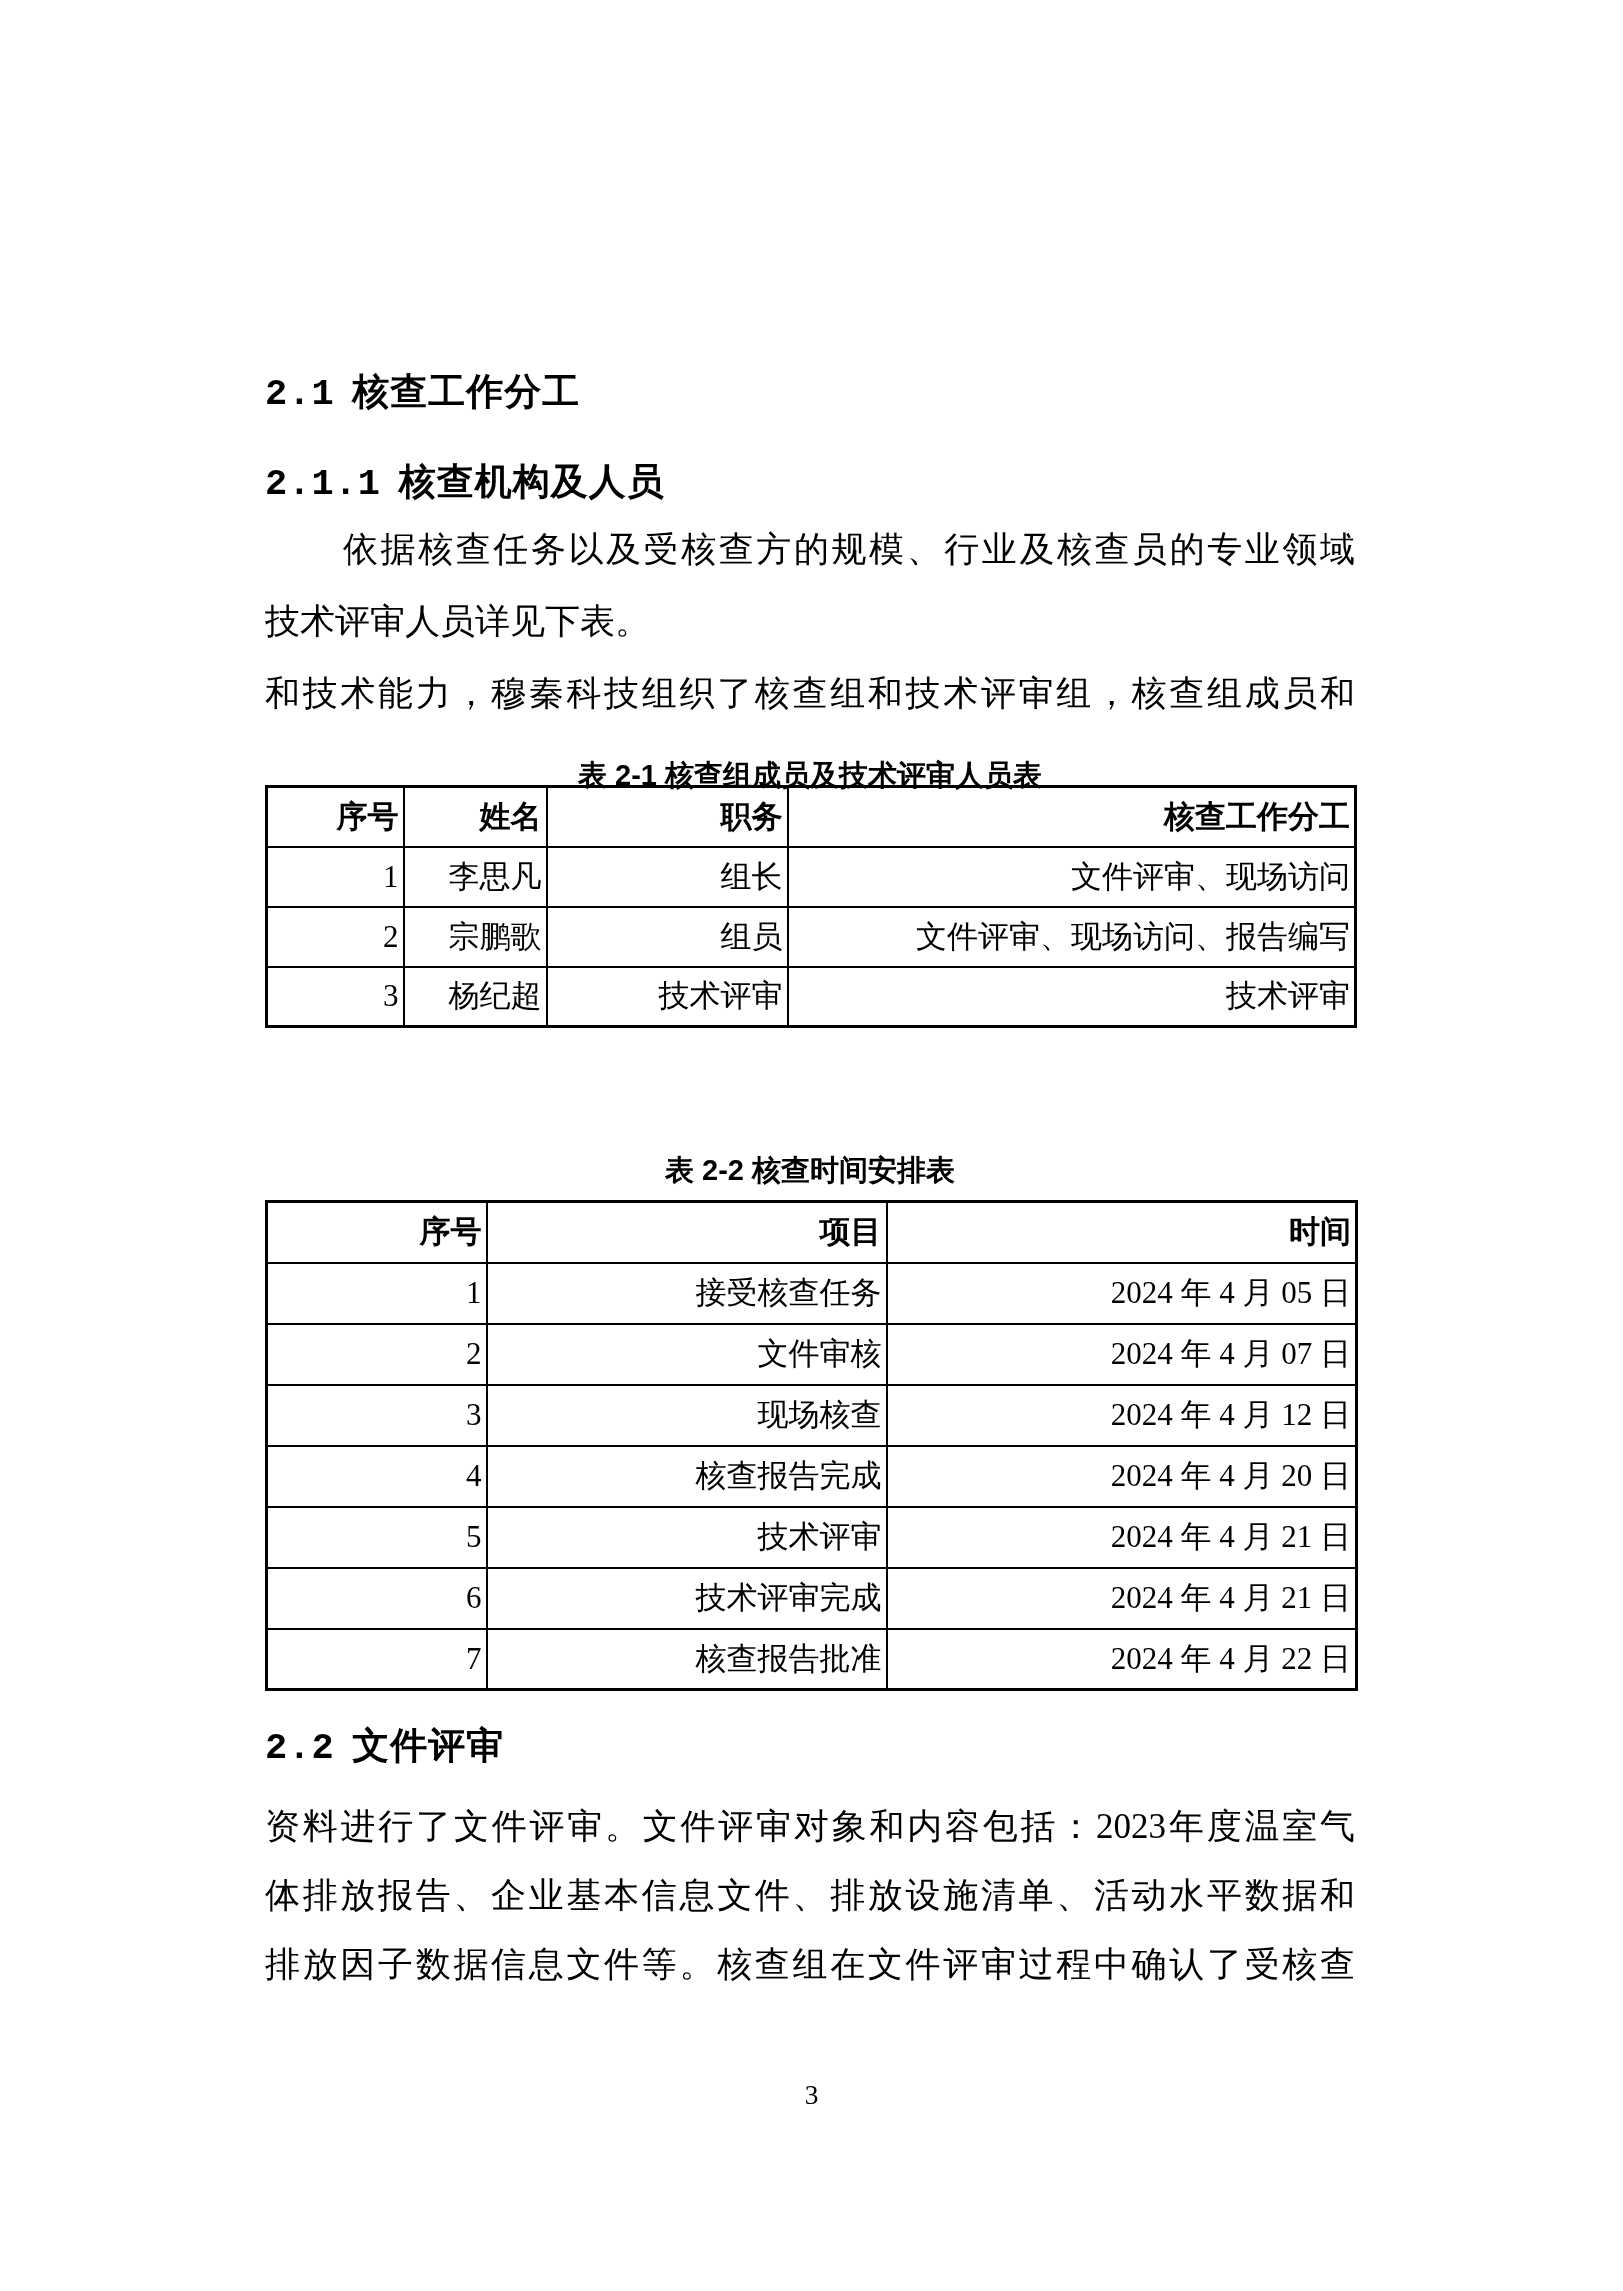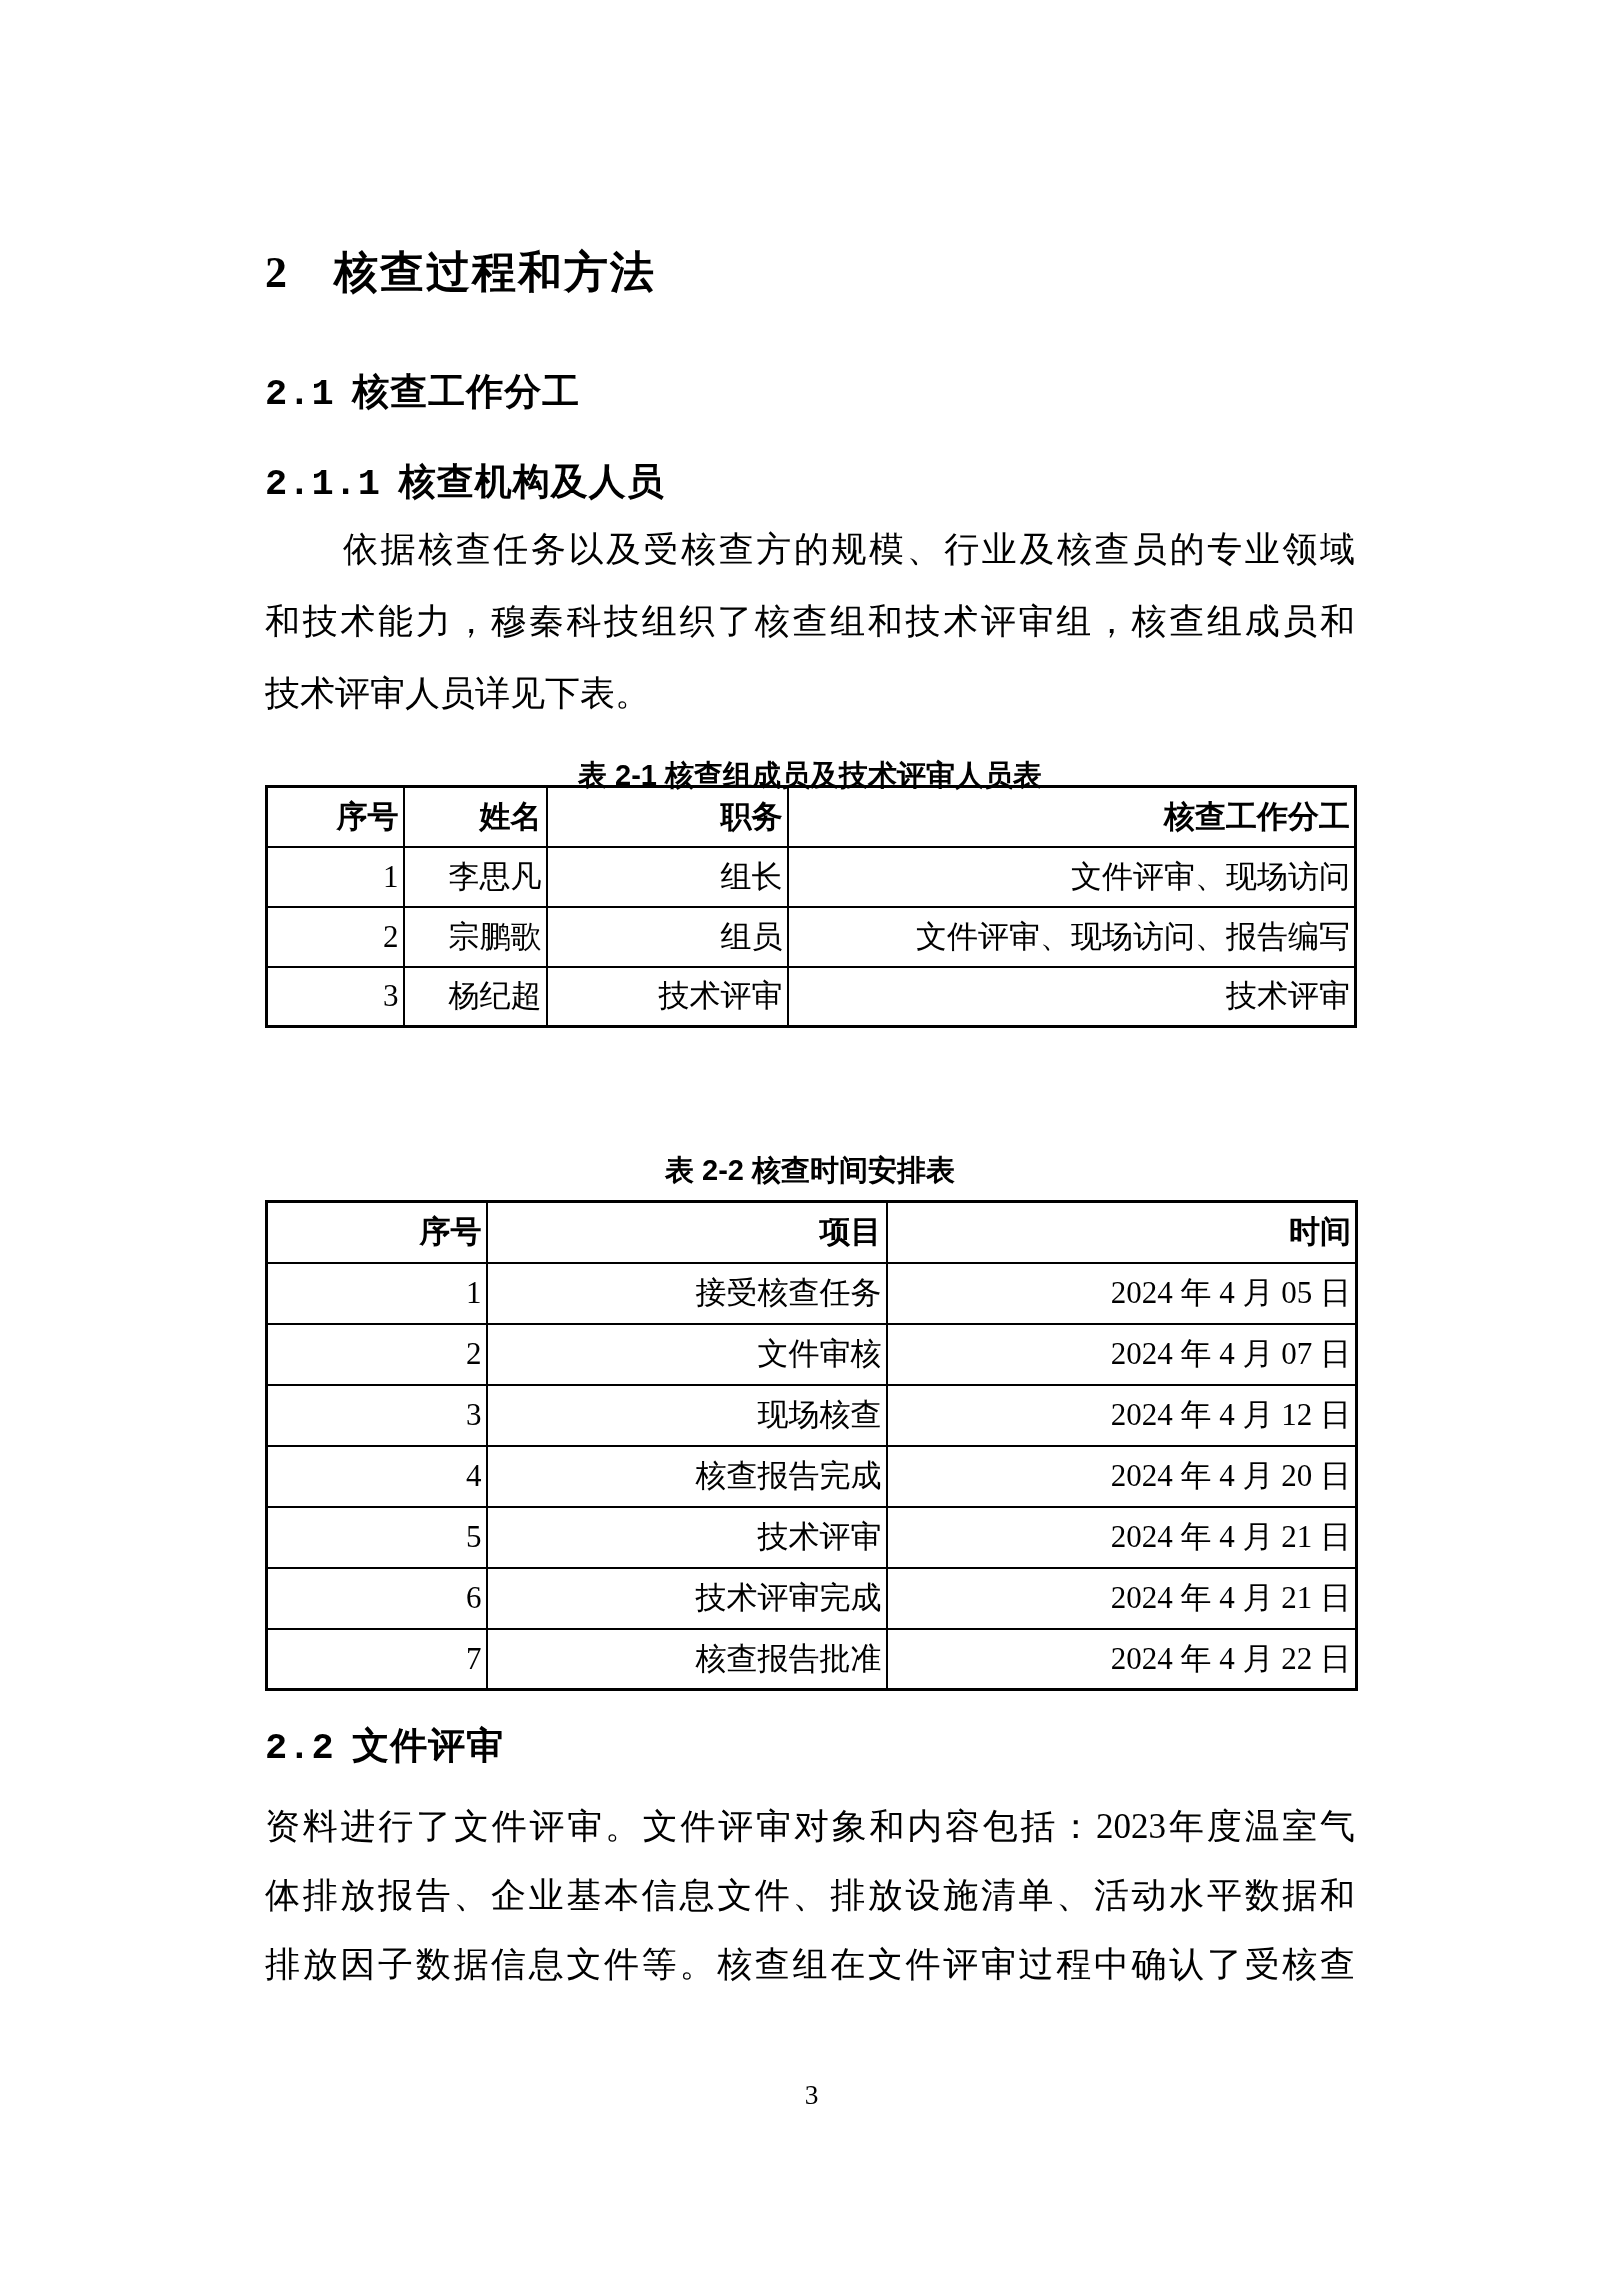--- a/index.html
+++ b/index.html
@@ -88,36 +88,33 @@
     width: 1623px;
     text-align: center;
     font-size: 27.4px;
   }
 </style>
 </head>
 <body>
 
 <div class="page">
 
-  <div class="abs h1">
-    <span class="num">2</span><span>核查过程和方法</span>
-  </div>
 
   <div class="abs h2 h2-21">
     <span class="num">2.1</span><span>核查工作分工</span>
   </div>
 
   <div class="abs h2 h3-211">
     <span class="num">2.1.1</span><span>核查机构及人员</span>
   </div>
 
   <div class="abs para para-1">
     <div class="tline first">依据核查任务以及受核查方的规模、行业及核查员的专业领域</div>
+    <div class="tline short">技术评审人员详见下表。</div>
     <div class="tline">和技术能力，穆秦科技组织了核查组和技术评审组，核查组成员和</div>
-    <div class="tline short">技术评审人员详见下表。</div>
   </div>
 
   <div class="abs caption caption-1">表 2-1 核查组成员及技术评审人员表</div>
 
   <table class="abs doc-table table-1">
     <colgroup>
       <col style="width:137px">
         <col style="width:143px">
         <col style="width:241px">
         <col style="width:568px">

